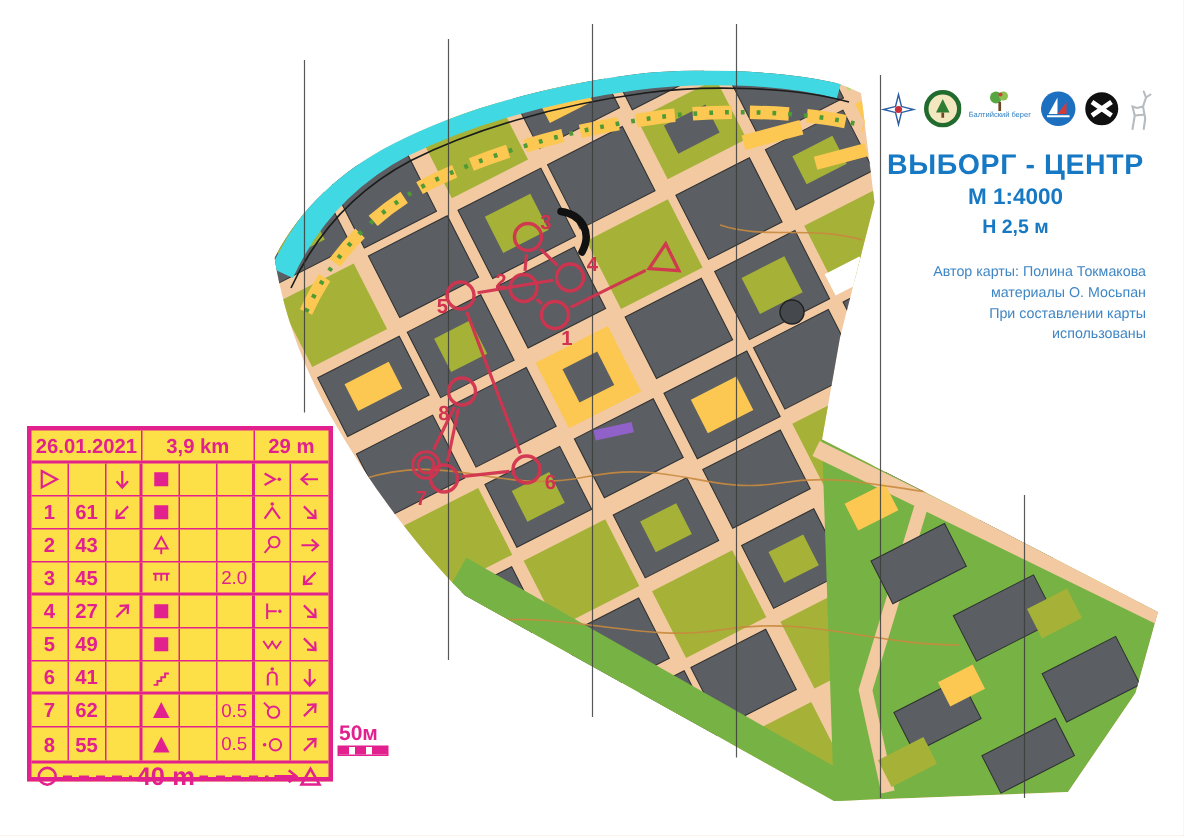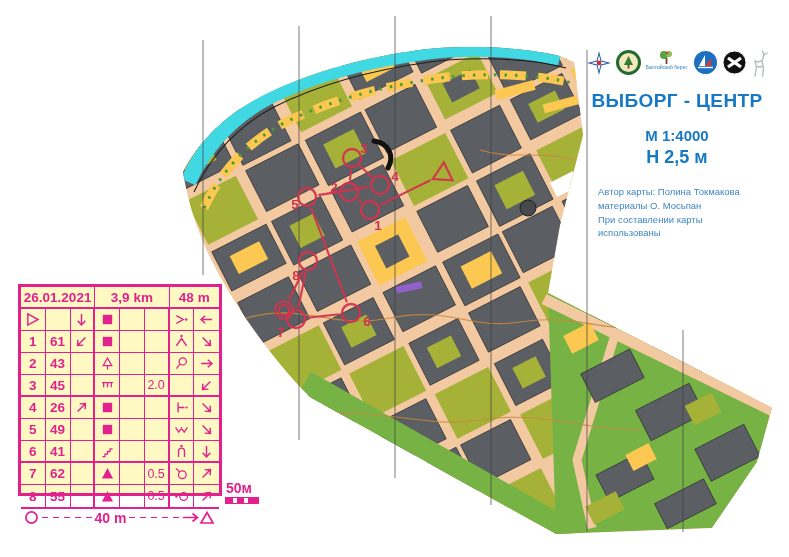--- a/index.html
+++ b/index.html
@@ -9,53 +9,53 @@
     --blue-credits:#3f86c4;
     --blue-border:#2090d2;
   }
   *{box-sizing:border-box;margin:0;padding:0;}
   html,body{background:#ffffff;}
   body{font-family:"Liberation Sans",sans-serif;}
   .page{position:relative;width:789px;height:557px;background:#fff;overflow:hidden;}
   #map{position:absolute;left:0;top:0;z-index:1;}
 
   
-  .title-block{position:absolute;left:584px;top:50px;width:186px;text-align:center;z-index:10;}
+  .title-block{position:absolute;left:584px;top:60px;width:186px;text-align:center;z-index:10;}
   .logos{display:flex;justify-content:center;align-items:flex-start;gap:4px;height:34px;}
   .logo{display:flex;flex-direction:column;align-items:center;}
   .bb-text{font-size:5px;line-height:1.15;color:#2f7fc1;width:44px;text-align:center;}
   .map-title{margin-top:6px;font-size:19px;font-weight:bold;color:var(--blue-title);letter-spacing:.4px;white-space:nowrap;}
-  .map-scale{margin-top:15px;font-size:15px;font-weight:bold;color:var(--blue-title);}
-  .map-contour{margin-top:3px;font-size:18px;font-weight:bold;color:var(--blue-title);}
-  .credits{margin-top:17px;text-align:left;font-size:9.5px;line-height:1.45;color:var(--blue-credits);padding-left:14px;width:180px;}
+  .map-scale{margin-top:1px;font-size:15px;font-weight:bold;color:var(--blue-title);}
+  .map-contour{margin-top:3px;font-size:13px;font-weight:bold;color:var(--blue-title);}
+  .credits{margin-top:17px;text-align:right;font-size:9.5px;line-height:1.45;color:var(--blue-credits);padding-left:14px;width:180px;}
 
   
   .scalebar{position:absolute;left:226px;top:480px;z-index:10;width:44px;}
   .scalebar-label{font-size:14px;font-weight:bold;color:var(--pink);}
   .scalebar-bar{margin-top:2px;width:32px;height:4.5px;
     background:linear-gradient(90deg,var(--pink) 0 7px,#fff 7px 11px,var(--pink) 11px 18px,#fff 18px 22px,var(--pink) 22px 32px);
     outline:.5px solid var(--pink);}
 
   
-  .card{position:absolute;left:18px;top:284px;width:204px;height:212px;background:#fef9c3;
+  .card{position:absolute;left:18px;top:284px;width:204px;height:237px;background:#fde047;
         border:3px solid var(--pink);color:var(--pink);z-index:20;}
   .cd-header{display:grid;grid-template-columns:3fr 3fr 2fr;height:22px;border-bottom:2.5px solid var(--pink);}
   .cd-h{display:flex;align-items:center;justify-content:center;font-weight:bold;font-size:13.5px;}
   .cd-h:not(:last-child){border-right:1.5px solid var(--pink);}
   .cd-row{display:grid;grid-template-columns:repeat(8,1fr);height:22px;border-bottom:1.5px solid var(--pink);}
   .cd-row.thick{border-bottom:2.5px solid var(--pink);}
   .cd-row:last-of-type{border-bottom:none;}
   .cd-c{display:flex;align-items:center;justify-content:center;font-size:12.5px;overflow:hidden;}
   .cd-c:not(:last-child){border-right:1.5px solid var(--pink);}
   .cd-c:nth-child(3),.cd-c:nth-child(6){border-right-width:2.5px;text-align:center;}
   .cd-c.num{font-weight:bold;font-size:13.5px;}
   .cd-c svg{display:block;}
   .cd-footer{height:19px;border-top:2.5px solid var(--pink);display:flex;align-items:center;padding:0 3px;gap:3px;}
   .cd-footer .dash{flex:1;height:1.7px;background:repeating-linear-gradient(90deg,var(--pink) 0 6px,transparent 6px 11px);}
-  .cd-footer .ftxt{font-weight:bold;font-size:14px;}
+  .cd-footer .ftxt{font-weight:bold;font-size:17px;}
 </style>
 </head>
 <body>
 
 <div class="page">
 
   <svg id="map" width="789" height="557" viewBox="0 0 789 557">
     <defs>
       <clipPath id="mapclip">
         <path d="M183,172 C200,140 225,115 262,96 C305,74 360,58 420,50 C455,45 520,46 560,56
@@ -304,21 +304,21 @@
 
   <div class="scalebar">
     <div class="scalebar-label">50м</div>
     <div class="scalebar-bar"></div>
   </div>
 
   <div class="card">
     <div class="cd-header">
       <div class="cd-h">26.01.2021</div>
       <div class="cd-h">3,9 km</div>
-      <div class="cd-h">48 m</div>
+      <div class="cd-h">29 m</div>
     </div>
     <div id="cd-body">
         <div class="cd-row">
           <div class="cd-c num">
             <svg width="17" height="17" viewBox="0 0 20 20">
               <path d="M4.5 3.5 L16.5 10 L4.5 16.5 Z" stroke="#e2218e" stroke-width="1.7" fill="none"></path>
             </svg>
           </div>
           <div class="cd-c num"></div>
           <div class="cd-c">
@@ -420,21 +420,21 @@
           <div class="cd-c">
             <svg width="17" height="17" viewBox="0 0 20 20">
               <g transform="rotate(135 10 10)">
                 <path d="M3.5 10 H15 M11.5 5.5 L16.5 10 L11.5 14.5" stroke="#e2218e" stroke-width="1.7" fill="none"></path>
               </g>
             </svg>
           </div>
         </div>
         <div class="cd-row">
           <div class="cd-c num">4</div>
-          <div class="cd-c num">26</div>
+          <div class="cd-c num">27</div>
           <div class="cd-c">
             <svg width="17" height="17" viewBox="0 0 20 20">
               <g transform="rotate(-45 10 10)">
                 <path d="M3.5 10 H15 M11.5 5.5 L16.5 10 L11.5 14.5" stroke="#e2218e" stroke-width="1.7" fill="none"></path>
               </g>
             </svg>
           </div>
           <div class="cd-c">
             <svg width="17" height="17" viewBox="0 0 20 20">
               <rect x="4.5" y="4.5" width="11" height="11" fill="#e2218e"></rect>

